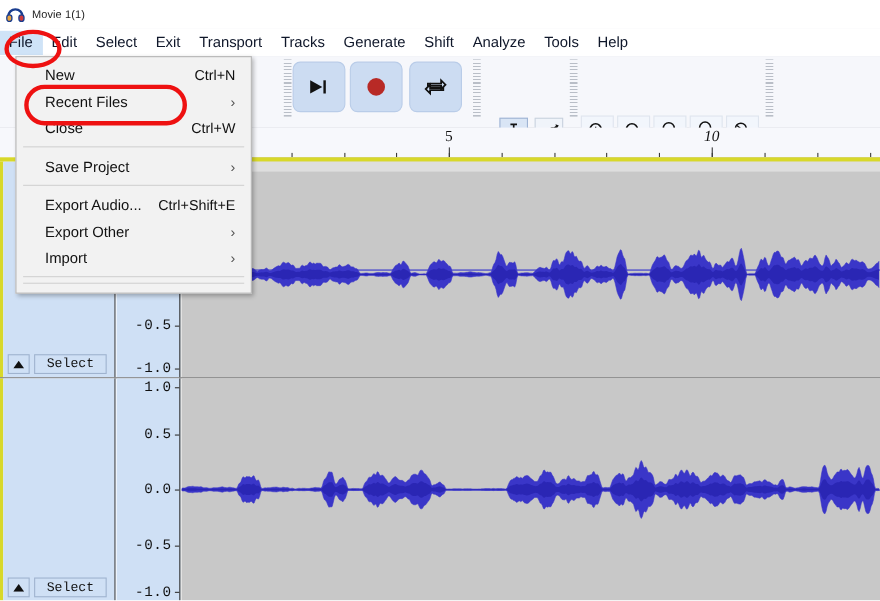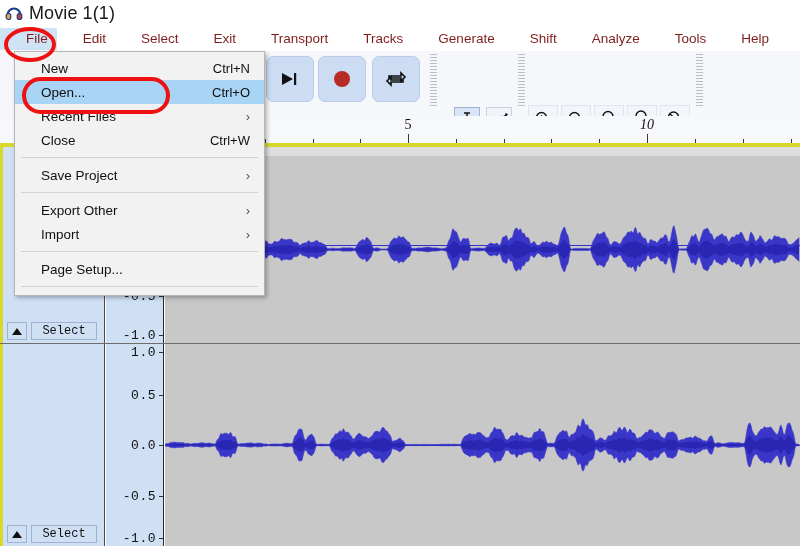--- a/index.html
+++ b/index.html
@@ -20,33 +20,33 @@
   .titlebar {
     position: absolute; left: 0; top: 0; width: 800px; height: 26px;
     background: #ffffff;
     display: flex; align-items: center;
   }
   .app-icon {
     width: 18px; height: 18px; margin-left: 5px; margin-right: 6px;
     position: relative; flex: none;
   }
   .title-text {
-    font-size: 18px; color: #1a1a1a; letter-spacing: .1px;
+    font-size: 10px; color: #1a1a1a; letter-spacing: .1px;
   }
 
   
   .menubar {
     position: absolute; left: 0; top: 26px; width: 800px; height: 25px;
     background: #ffffff;
     display: flex; align-items: center;
     border-bottom: 1px solid #dcdcdc;
   }
   .menu-item {
-    font-size: 13.5px; color: #7f1d1d;
-    padding: 3px 9px 4px 26px;
+    font-size: 13.5px; color: #0f172a;
+    padding: 3px 9px 4px 8px;
     cursor: default; white-space: nowrap;
   }
   .menu-item.active {
     background: #cfe3f7;
   }
 
   
   .toolbar-area {
     position: absolute; left: 0; top: 51px; width: 800px; height: 65px;
     background: #f6f7fb;
@@ -176,21 +176,21 @@
     margin-left: 4px; width: 66px; height: 18px;
     background: #cfe0f5; border: 1px solid #9fb3cf;
     font-size: 12px; color: #111;
     font-family: "Liberation Mono", monospace;
     display: flex; align-items: center; justify-content: center;
     box-sizing: border-box;
   }
 
   
   .dropdown {
-    position: absolute; left: 14px; top: 51px; width: 251px;
+    position: absolute; left: 14px; top: 51px; width: 215px;
     background: #f2f2f2;
     border: 1px solid #b5b5b5;
     box-shadow: 2px 2px 4px rgba(0,0,0,.28);
     padding: 4px 0 3px 0;
     box-sizing: border-box;
     z-index: 40;
   }
   .dd-item {
     position: relative; height: 24px;
     display: flex; align-items: center;
@@ -466,49 +466,46 @@
           </svg>
       </div>
     </div>
   </div>
 
   <div class="dropdown" id="file-dropdown">
       <div class="dd-item">
         <span>New</span>
         <span class="dd-accel">Ctrl+N</span>
       </div>
-      <div class="dd-item highlight">
-        <span>Open...</span>
-        <span class="dd-accel">Ctrl+O</span>
-      </div>
       <div class="dd-item">
         <span>Recent Files</span>
         <span class="dd-arrow">›</span>
       </div>
       <div class="dd-item">
         <span>Close</span>
         <span class="dd-accel">Ctrl+W</span>
       </div>
       <div class="dd-sep"></div>
       <div class="dd-item">
         <span>Save Project</span>
         <span class="dd-arrow">›</span>
       </div>
       <div class="dd-sep"></div>
       <div class="dd-item">
+        <span>Export Audio...</span>
+        <span class="dd-accel">Ctrl+Shift+E</span>
+      </div>
+      <div class="dd-item">
         <span>Export Other</span>
         <span class="dd-arrow">›</span>
       </div>
       <div class="dd-item">
         <span>Import</span>
         <span class="dd-arrow">›</span>
       </div>
       <div class="dd-sep"></div>
-      <div class="dd-item">
-        <span>Page Setup...</span>
-      </div>
       <div class="dd-sep"></div>
     </div>
 
   <div class="red-oval" id="ann-0" style="left: 4px; top: 27px; width: 44px; height: 27px; border-color: rgb(238, 17, 17);"></div>
   <div class="red-round-rect" id="ann-1" style="left: 22px; top: 77px; width: 140px; height: 29px; border-color: rgb(238, 17, 17);"></div>
 
 </div>
 
 </body></html>

